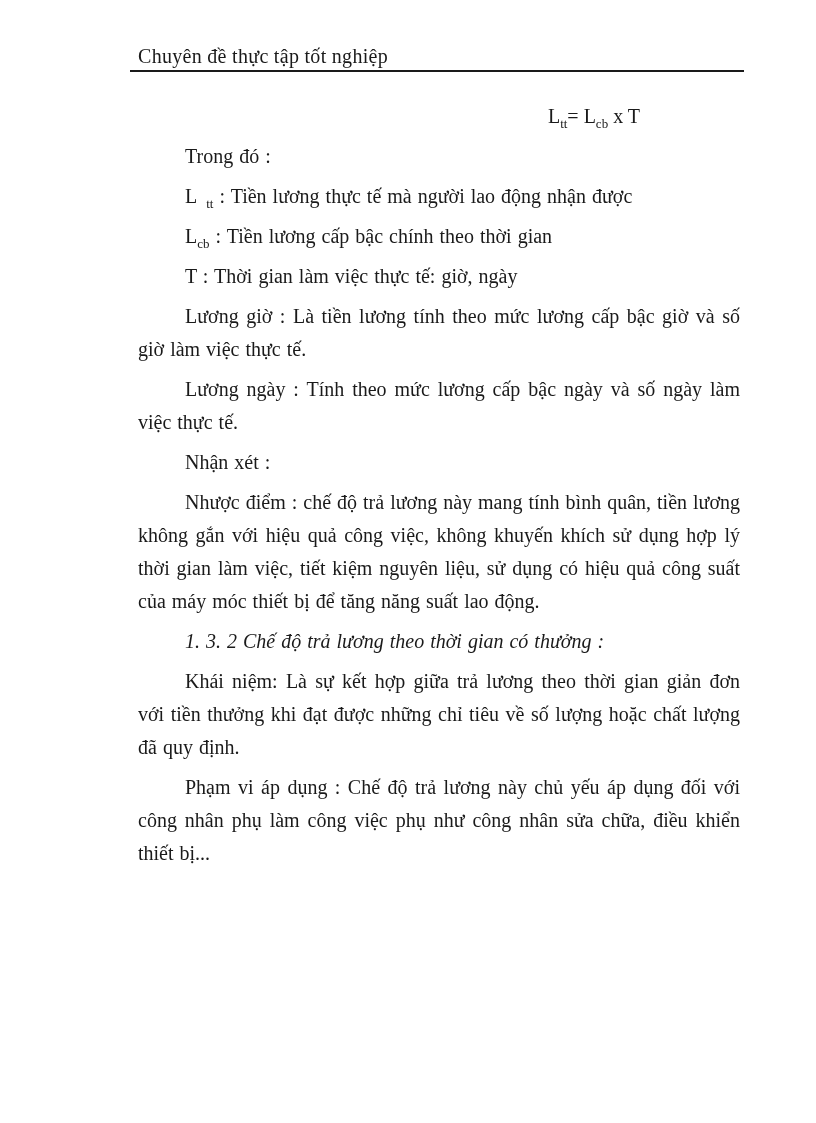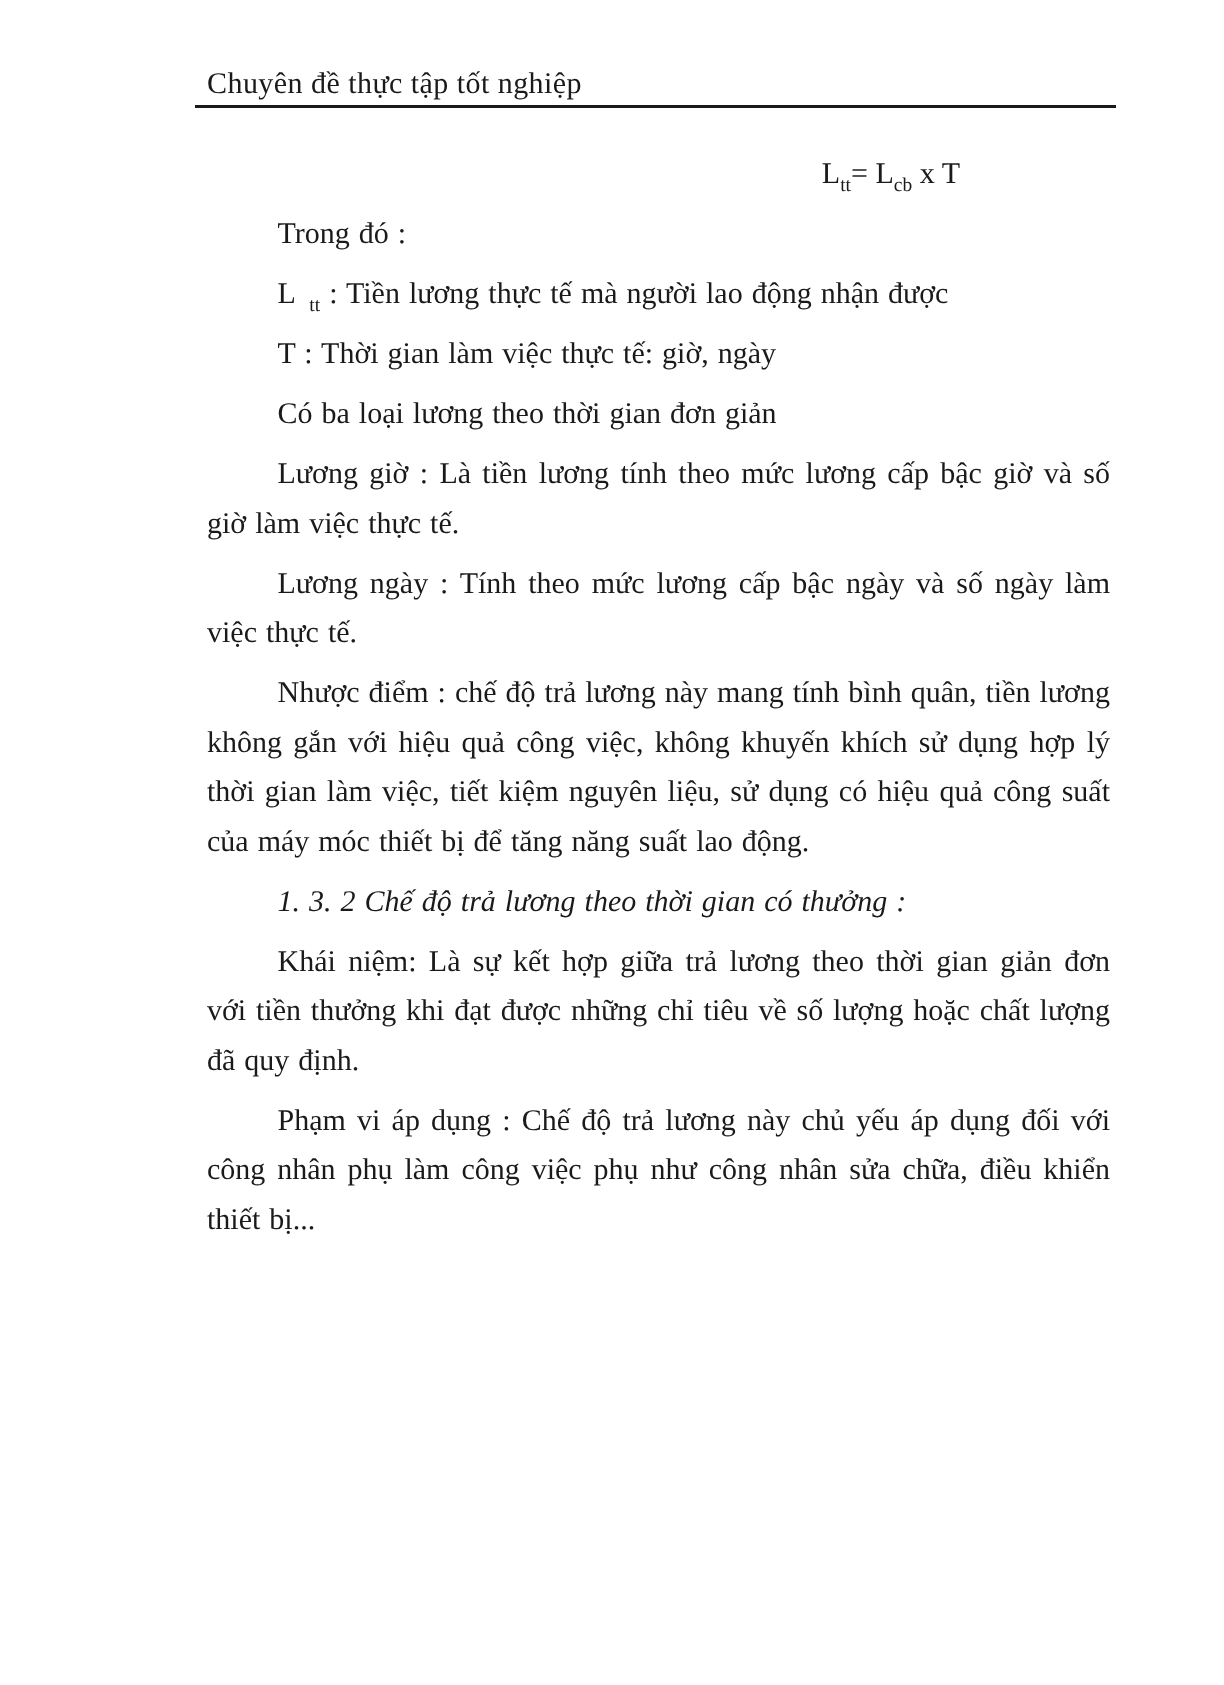--- a/index.html
+++ b/index.html
@@ -90,30 +90,31 @@
   </header>
 
   <main class="content">
 
     <div class="formula"><span>L</span><sub class="subsc">tt</sub><span>= L</span><sub class="subsc">cb</sub><span> x T</span></div>
 
     <p class="para indent">Trong đó :</p>
 
     <p class="para indent"><span>L</span><sub class="subsc gap">tt</sub><span> : Tiền lương thực tế mà người lao động nhận được</span></p>
 
+    <p class="para indent"><span>L</span><sub class="subsc">cb</sub><span> : Tiền lương cấp bậc chính theo thời gian</span></p>
 
     <p class="para indent">T : Thời gian làm việc thực tế: giờ, ngày</p>
 
-    <p class="para indent">Có ba loại lương theo thời gian đơn giản</p>
 
     <p class="para indent justify">Lương giờ : Là tiền lương tính theo mức lương cấp bậc giờ và số giờ làm việc thực tế.</p>
 
     <p class="para indent justify">Lương ngày : Tính theo mức lương cấp bậc ngày và số ngày làm việc thực tế.</p>
 
 
+    <p class="para indent">Nhận xét :</p>
 
 
     <p class="para indent justify">Nhược điểm : chế độ trả lương này mang tính bình quân, tiền lương không gắn với hiệu quả công việc, không khuyến khích sử dụng hợp lý thời gian làm việc, tiết kiệm nguyên liệu, sử dụng có hiệu quả công suất của máy móc thiết bị để tăng năng suất lao động.</p>
 
     <p class="para indent italic">1. 3. 2 Chế độ trả lương theo thời gian có thưởng :</p>
 
     <p class="para indent justify">Khái niệm: Là sự kết hợp giữa trả lương theo thời gian giản đơn với tiền thưởng khi đạt được những chỉ tiêu về số lượng hoặc chất lượng đã quy định.</p>
 
     <p class="para indent justify">Phạm vi áp dụng : Chế độ trả lương này chủ yếu áp dụng đối với công nhân phụ làm công việc phụ như công nhân sửa chữa, điều khiển thiết bị...</p>
 

